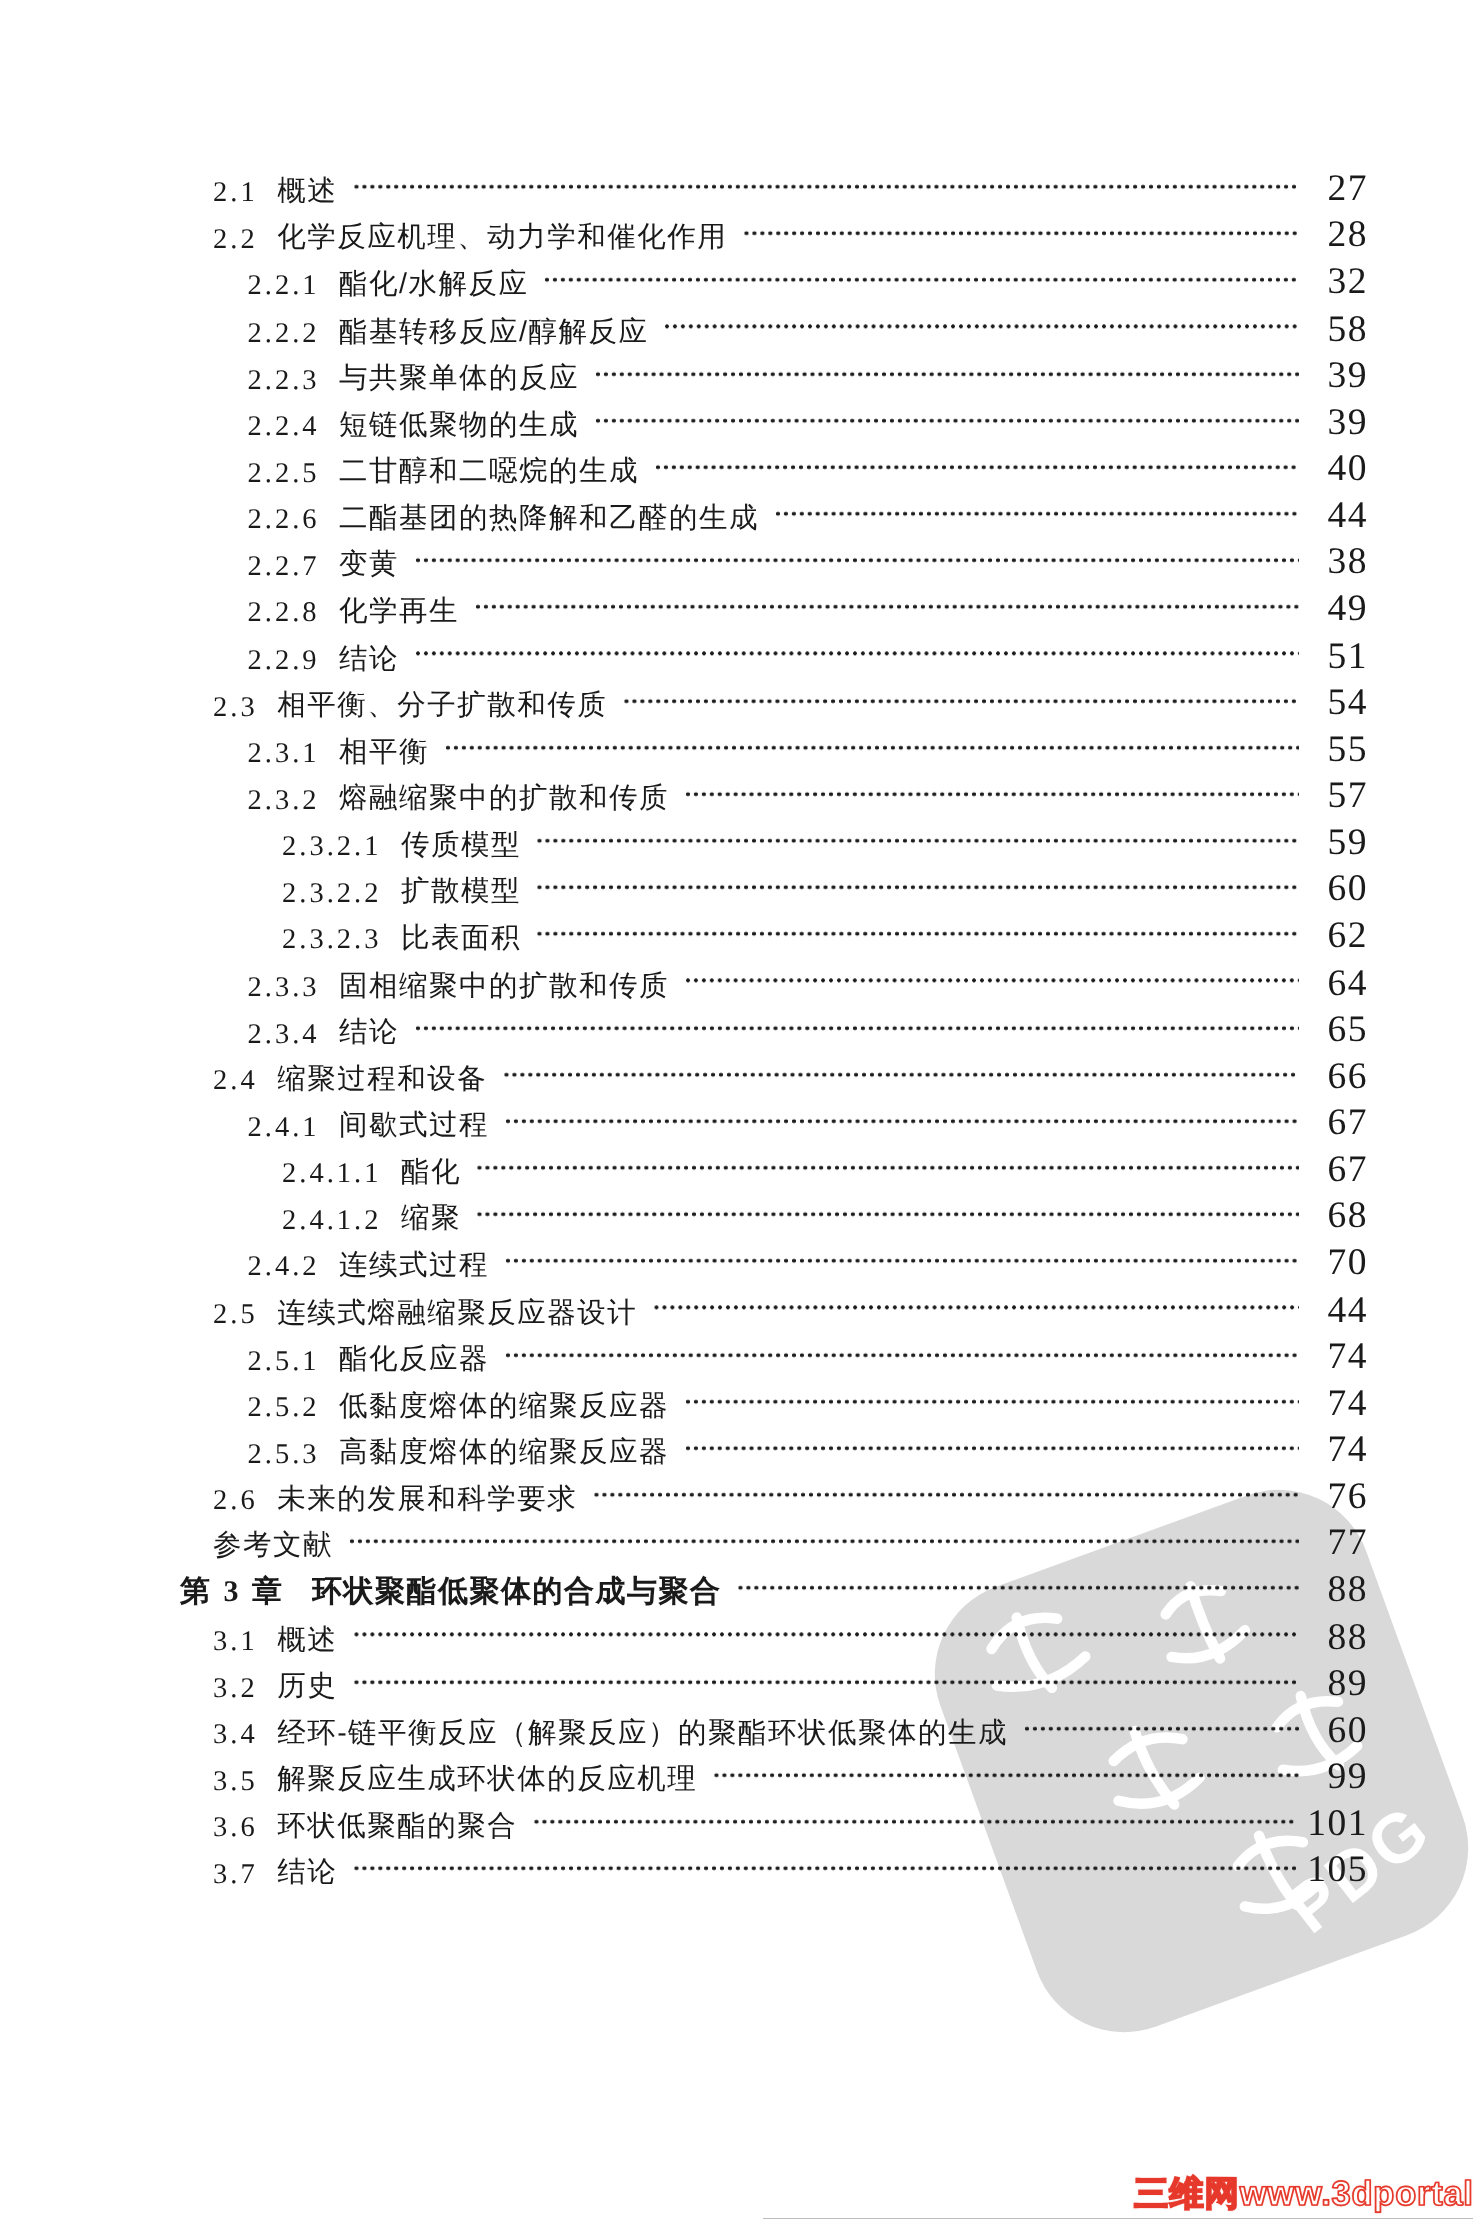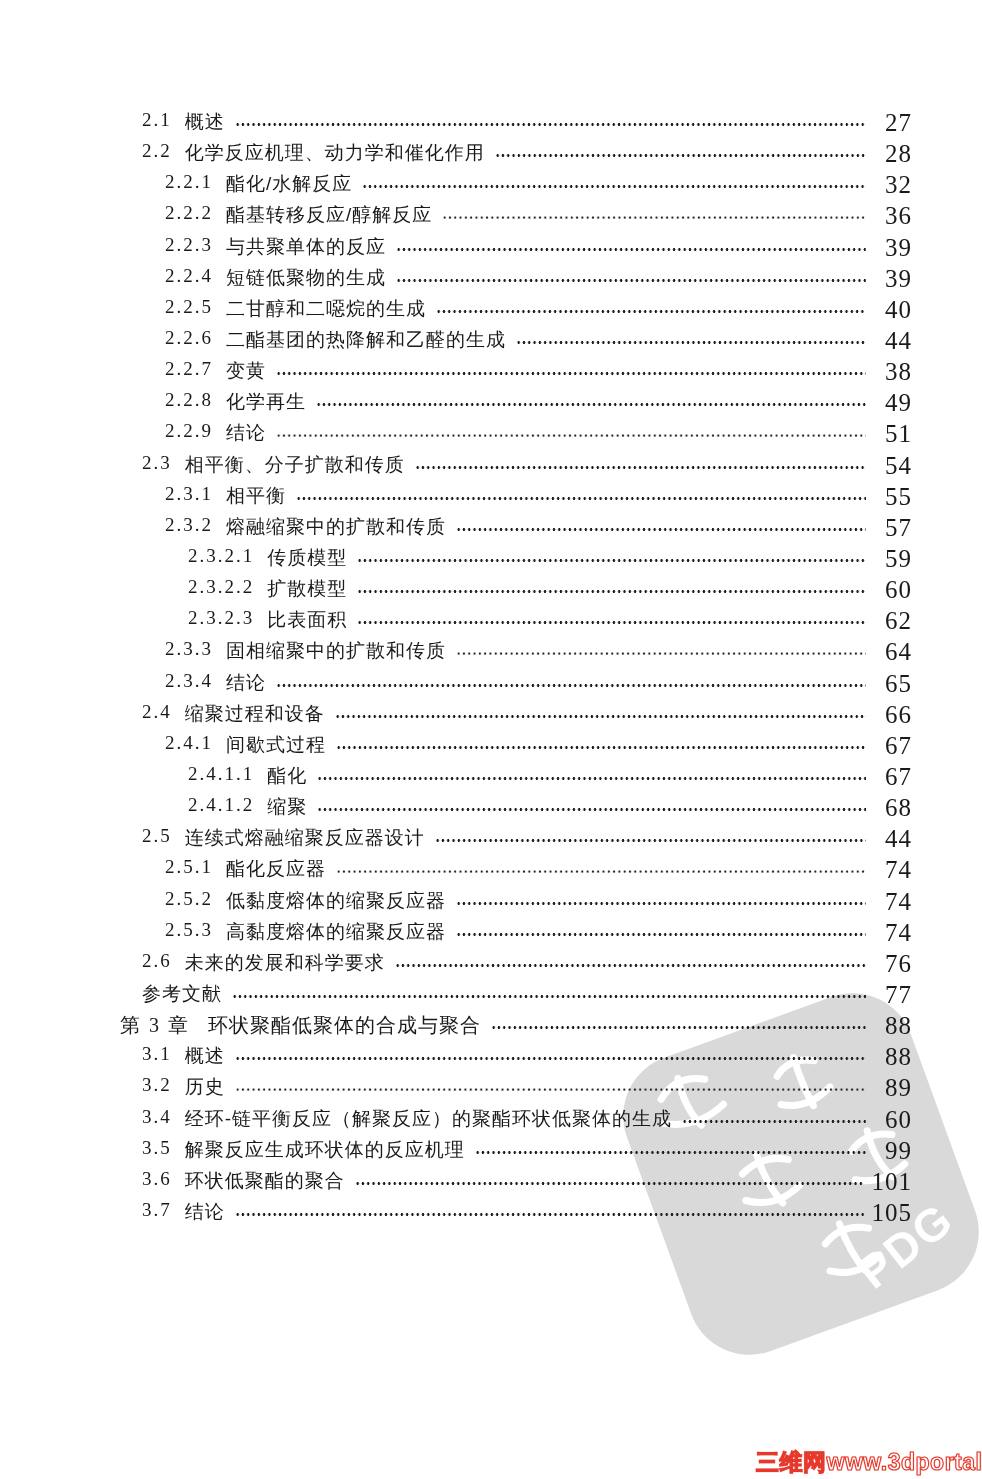--- a/index.html
+++ b/index.html
@@ -7,31 +7,31 @@
   .page{
     position:relative;width:982px;height:1479px;margin:0 auto;
     background:#ffffff;overflow:hidden;color:#1a1a1a;
     font-family:"Liberation Sans","DejaVu Sans",sans-serif;
   }
   .toc{
     position:absolute;left:0;top:109px;width:100%;
     padding:0 70px 0 120px;z-index:2;
   }
   .row{
-    display:flex;align-items:flex-start;height:31.15px;
+    display:flex;align-items:flex-end;height:31.15px;
     font-size:19px;letter-spacing:1px;white-space:nowrap;
   }
   .lvl1{padding-left:22px}
   .lvl2{padding-left:45px}
   .lvl3{padding-left:68px}
   .num{
     font-family:"Liberation Serif","DejaVu Serif",serif;
     letter-spacing:2px;margin-right:13px;flex:0 0 auto;
   }
-  .row.lvl0 .num,.row.lvl0 .title{font-weight:normal;font-size:20px}
+  .row.lvl0 .num,.row.lvl0 .title{font-weight:bold;font-size:20px}
   .row.lvl0 .num{margin-right:18px}
   .title{flex:0 1 auto;overflow:hidden}
   .leader{
     flex:1 1 auto;min-width:8px;height:100%;margin:0 8px 0 10px;
     background-image:radial-gradient(circle,#1c1c1c 1.15px,rgba(0,0,0,0) 1.45px);
     background-size:5.3px 100%;background-repeat:repeat-x;background-position:0 center;
   }
   .page-num{
     font-family:"Liberation Serif","DejaVu Serif",serif;
     font-size:25px;min-width:38px;text-align:right;flex:0 0 auto;
@@ -79,21 +79,21 @@
       <div class="row lvl2">
         <span class="num">2.2.1</span>
         <span class="title">酯化/水解反应</span>
         <span class="leader"></span>
         <span class="page-num">32</span>
       </div>
       <div class="row lvl2">
         <span class="num">2.2.2</span>
         <span class="title">酯基转移反应/醇解反应</span>
         <span class="leader"></span>
-        <span class="page-num">36</span>
+        <span class="page-num">58</span>
       </div>
       <div class="row lvl2">
         <span class="num">2.2.3</span>
         <span class="title">与共聚单体的反应</span>
         <span class="leader"></span>
         <span class="page-num">39</span>
       </div>
       <div class="row lvl2">
         <span class="num">2.2.4</span>
         <span class="title">短链低聚物的生成</span>
@@ -194,20 +194,26 @@
         <span class="num">2.4.1.1</span>
         <span class="title">酯化</span>
         <span class="leader"></span>
         <span class="page-num">67</span>
       </div>
       <div class="row lvl3">
         <span class="num">2.4.1.2</span>
         <span class="title">缩聚</span>
         <span class="leader"></span>
         <span class="page-num">68</span>
+      </div>
+      <div class="row lvl2">
+        <span class="num">2.4.2</span>
+        <span class="title">连续式过程</span>
+        <span class="leader"></span>
+        <span class="page-num">70</span>
       </div>
       <div class="row lvl1">
         <span class="num">2.5</span>
         <span class="title">连续式熔融缩聚反应器设计</span>
         <span class="leader"></span>
         <span class="page-num">44</span>
       </div>
       <div class="row lvl2">
         <span class="num">2.5.1</span>
         <span class="title">酯化反应器</span>

